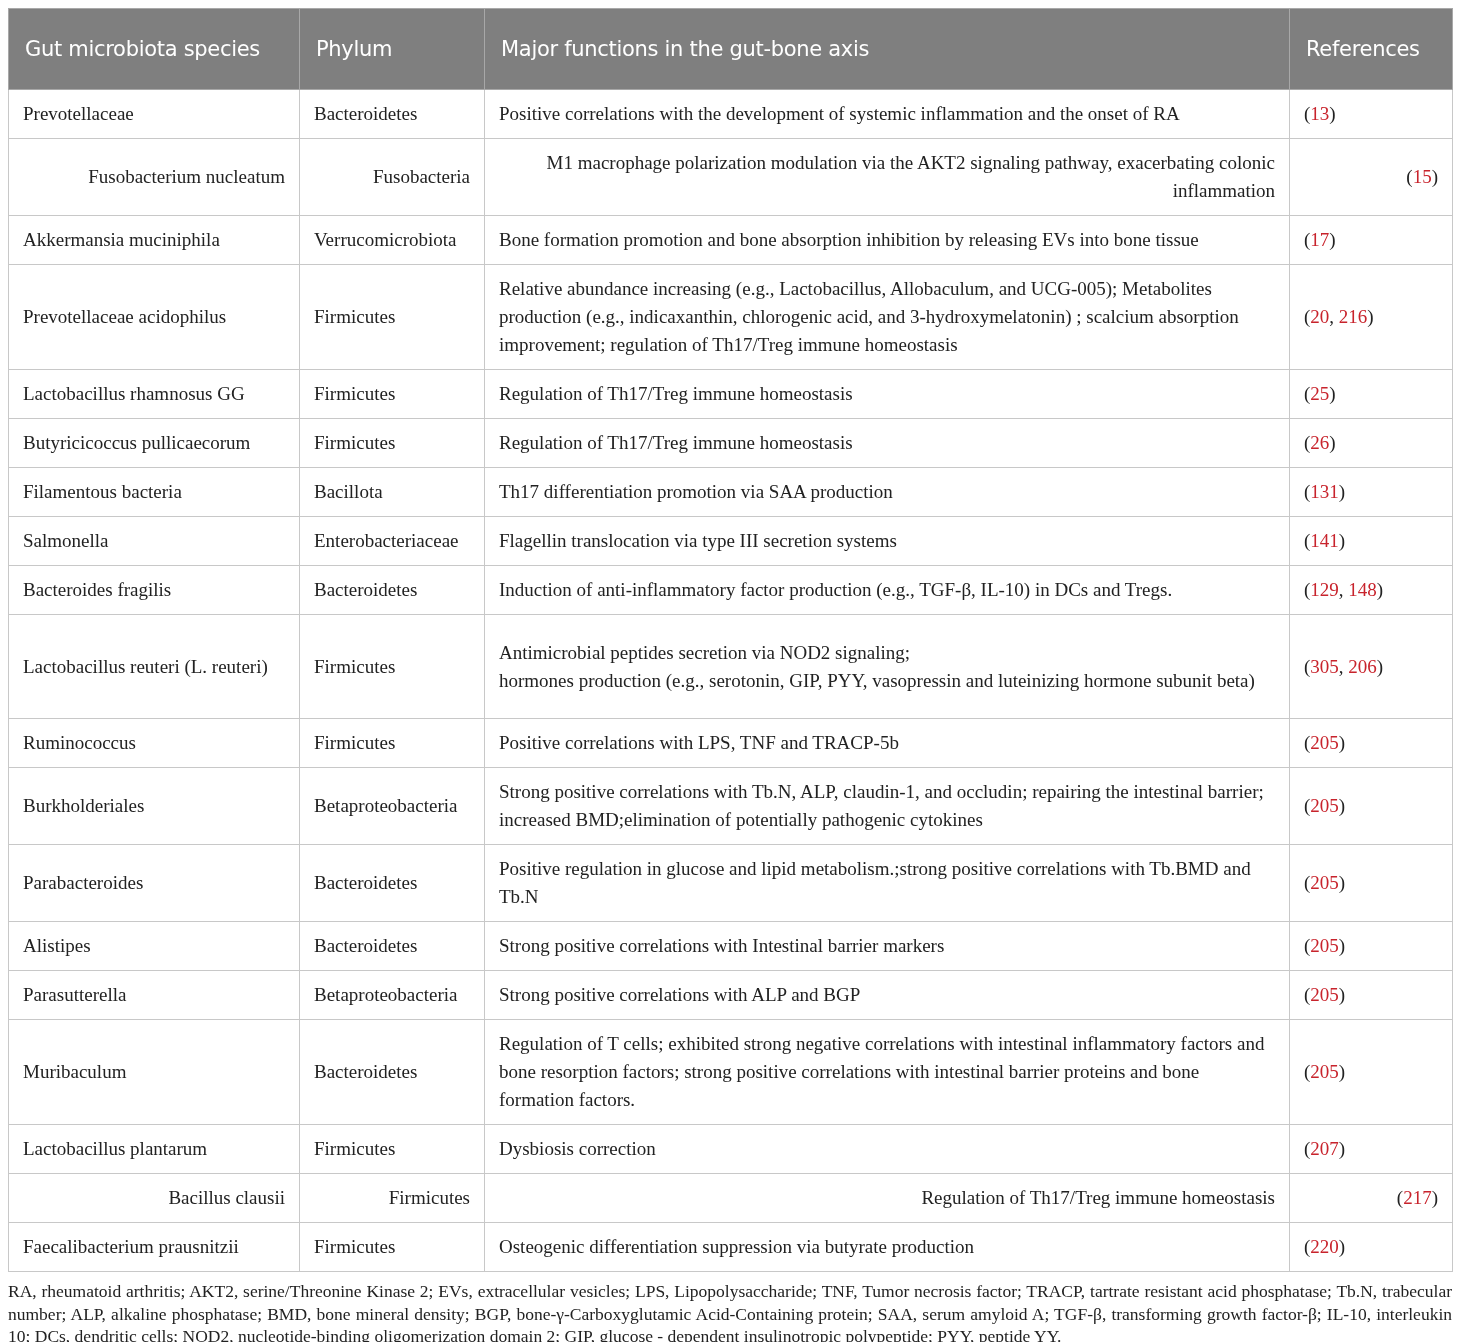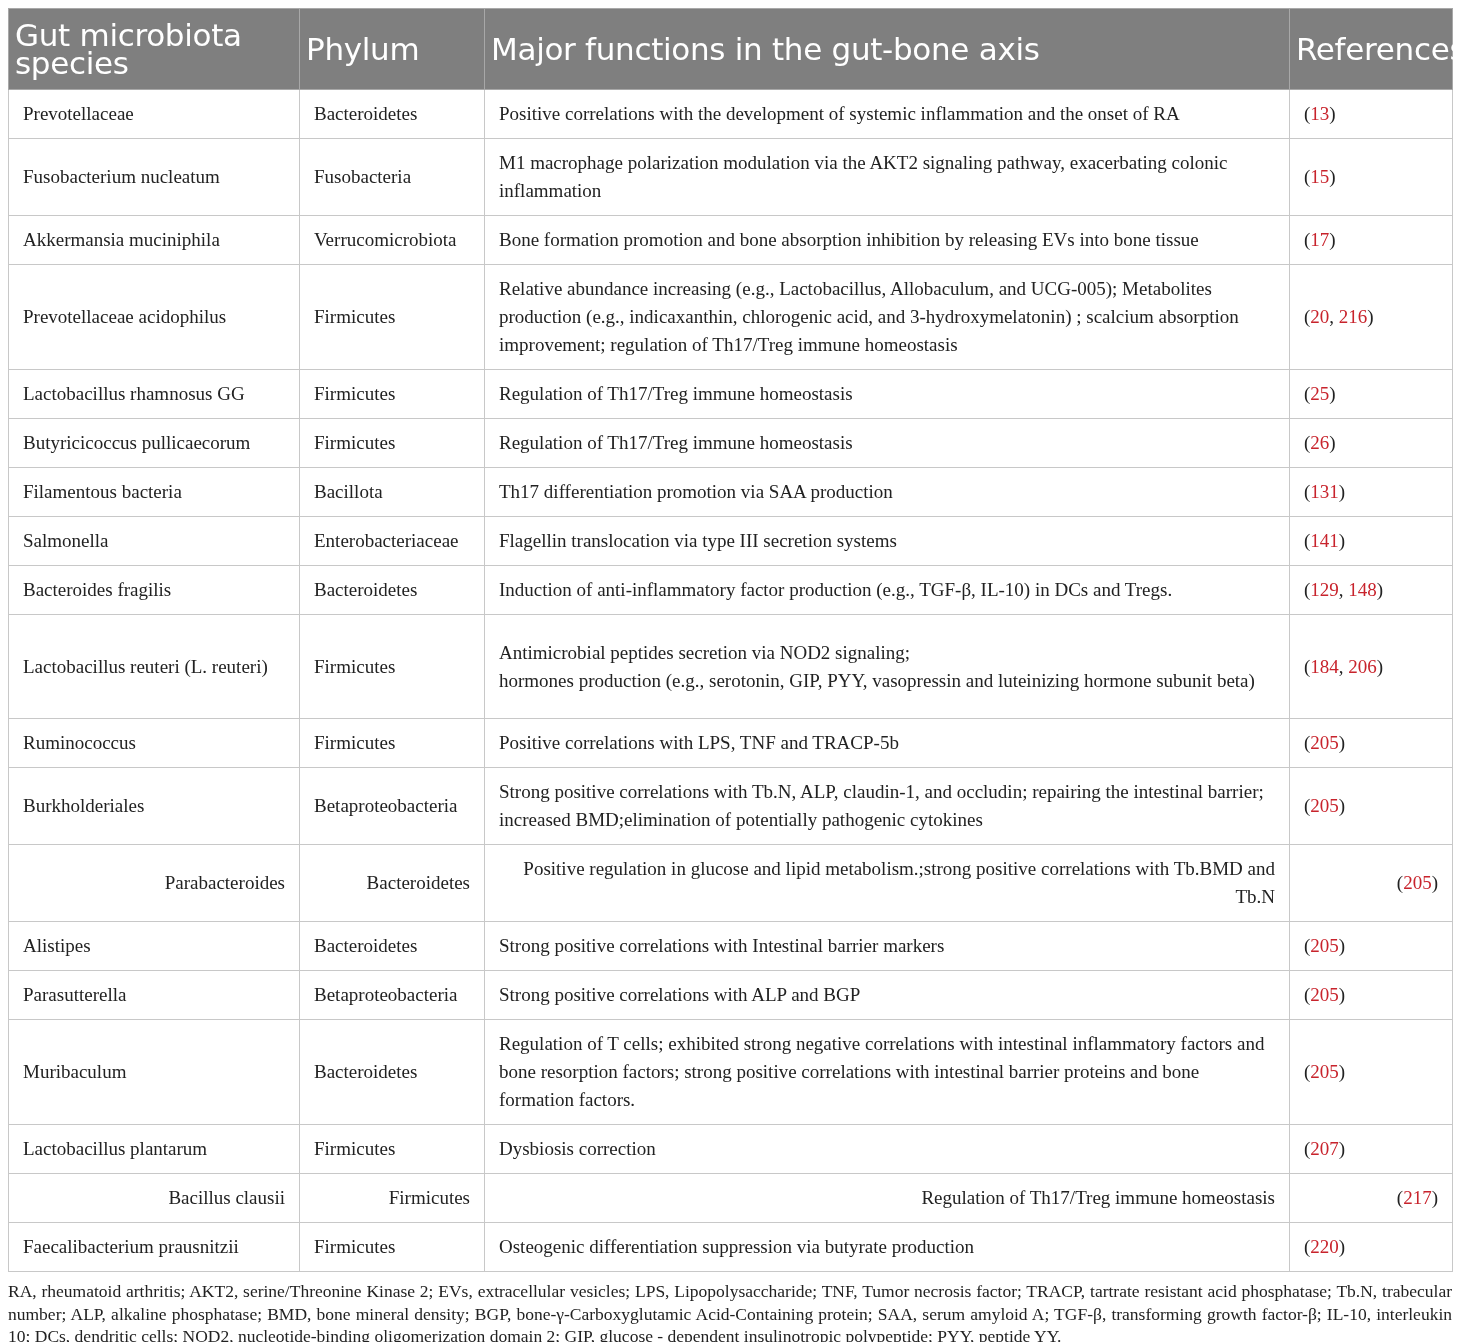--- a/index.html
+++ b/index.html
@@ -2,22 +2,22 @@
 <html><head>
 <meta charset="utf-8">
 <style>
   html, body { margin: 0; padding: 0; background: #ffffff; }
   body { width: 1460px; height: 1342px; position: relative; overflow: hidden; }
   .wrap { position: absolute; left: 8px; top: 8px; width: 1444px; }
   table { border-collapse: collapse; width: 1444px; table-layout: fixed; }
   col.c1 { width: 291px; } col.c2 { width: 185px; } col.c3 { width: 805px; } col.c4 { width: 163px; }
   th {
     background: #7f7f7f; color: #ffffff; text-align: left; vertical-align: middle;
-    font-family: "DejaVu Sans", sans-serif; font-weight: normal; font-size: 31px; line-height: 28px;
-    padding: 10px 6px; height: 60px; border: 1px solid #a8a8a8; letter-spacing: -0.3px;
+    font-family: "DejaVu Sans", sans-serif; font-weight: normal; font-size: 21px; line-height: 28px;
+    padding: 10px 16px; height: 60px; border: 1px solid #a8a8a8; letter-spacing: -0.3px;
   }
   td {
     font-family: "Liberation Serif", serif; font-size: 19px; line-height: 28px; color: #222222;
     padding: 10px 14px; border: 1px solid #c8c8c8; vertical-align: middle;
   }
   td.ref a { color: #c8232c; text-decoration: none; }
   .foot {
     font-family: "Liberation Serif", serif; font-size: 17.5px; line-height: 22.5px; color: #222222;
     margin-top: 8px; text-align: justify; padding: 0 0 0 0;
   }
@@ -41,21 +41,21 @@
         <th>References</th>
       </tr>
     </thead>
     <tbody id="tbody">
         <tr style="height: 49px;">
           <td>Prevotellaceae</td>
           <td>Bacteroidetes</td>
           <td>Positive correlations with the development of systemic inflammation and the onset of RA</td>
           <td class="ref">(<a href="#">13</a>)</td>
         </tr>
-        <tr style="height: 76px;">
+        <tr style="height: 76px; text-align: right;">
           <td>Fusobacterium nucleatum</td>
           <td>Fusobacteria</td>
           <td>M1 macrophage polarization modulation via the AKT2 signaling pathway, exacerbating colonic inflammation</td>
           <td class="ref">(<a href="#">15</a>)</td>
         </tr>
         <tr style="height: 48px;">
           <td>Akkermansia muciniphila</td>
           <td>Verrucomicrobiota</td>
           <td>Bone formation promotion and bone absorption inhibition by releasing EVs into bone tissue</td>
           <td class="ref">(<a href="#">17</a>)</td>
@@ -93,35 +93,35 @@
         <tr style="height: 48px;">
           <td>Bacteroides fragilis</td>
           <td>Bacteroidetes</td>
           <td>Induction of anti-inflammatory factor production (e.g., TGF-β, IL-10) in DCs and Tregs.</td>
           <td class="ref">(<a href="#">129</a>, <a href="#">148</a>)</td>
         </tr>
         <tr style="height: 104px;">
           <td>Lactobacillus reuteri (L. reuteri)</td>
           <td>Firmicutes</td>
           <td>Antimicrobial peptides secretion via NOD2 signaling;<br>hormones production (e.g., serotonin, GIP, PYY, vasopressin and luteinizing hormone subunit beta)</td>
-          <td class="ref">(<a href="#">184</a>, <a href="#">206</a>)</td>
+          <td class="ref">(<a href="#">305</a>, <a href="#">206</a>)</td>
         </tr>
         <tr style="height: 48px;">
           <td>Ruminococcus</td>
           <td>Firmicutes</td>
           <td>Positive correlations with LPS, TNF and TRACP-5b</td>
           <td class="ref">(<a href="#">205</a>)</td>
         </tr>
         <tr style="height: 76px; padding-left: 43px;">
           <td>Burkholderiales</td>
           <td>Betaproteobacteria</td>
           <td>Strong positive correlations with Tb.N, ALP, claudin-1, and occludin; repairing the intestinal barrier; increased BMD;elimination of potentially pathogenic cytokines</td>
           <td class="ref">(<a href="#">205</a>)</td>
         </tr>
-        <tr style="height: 76px; text-align: right;">
+        <tr style="height: 76px;">
           <td>Parabacteroides</td>
           <td>Bacteroidetes</td>
           <td>Positive regulation in glucose and lipid metabolism.;strong positive correlations with Tb.BMD and Tb.N</td>
           <td class="ref">(<a href="#">205</a>)</td>
         </tr>
         <tr style="height: 48px;">
           <td>Alistipes</td>
           <td>Bacteroidetes</td>
           <td>Strong positive correlations with Intestinal barrier markers</td>
           <td class="ref">(<a href="#">205</a>)</td>

